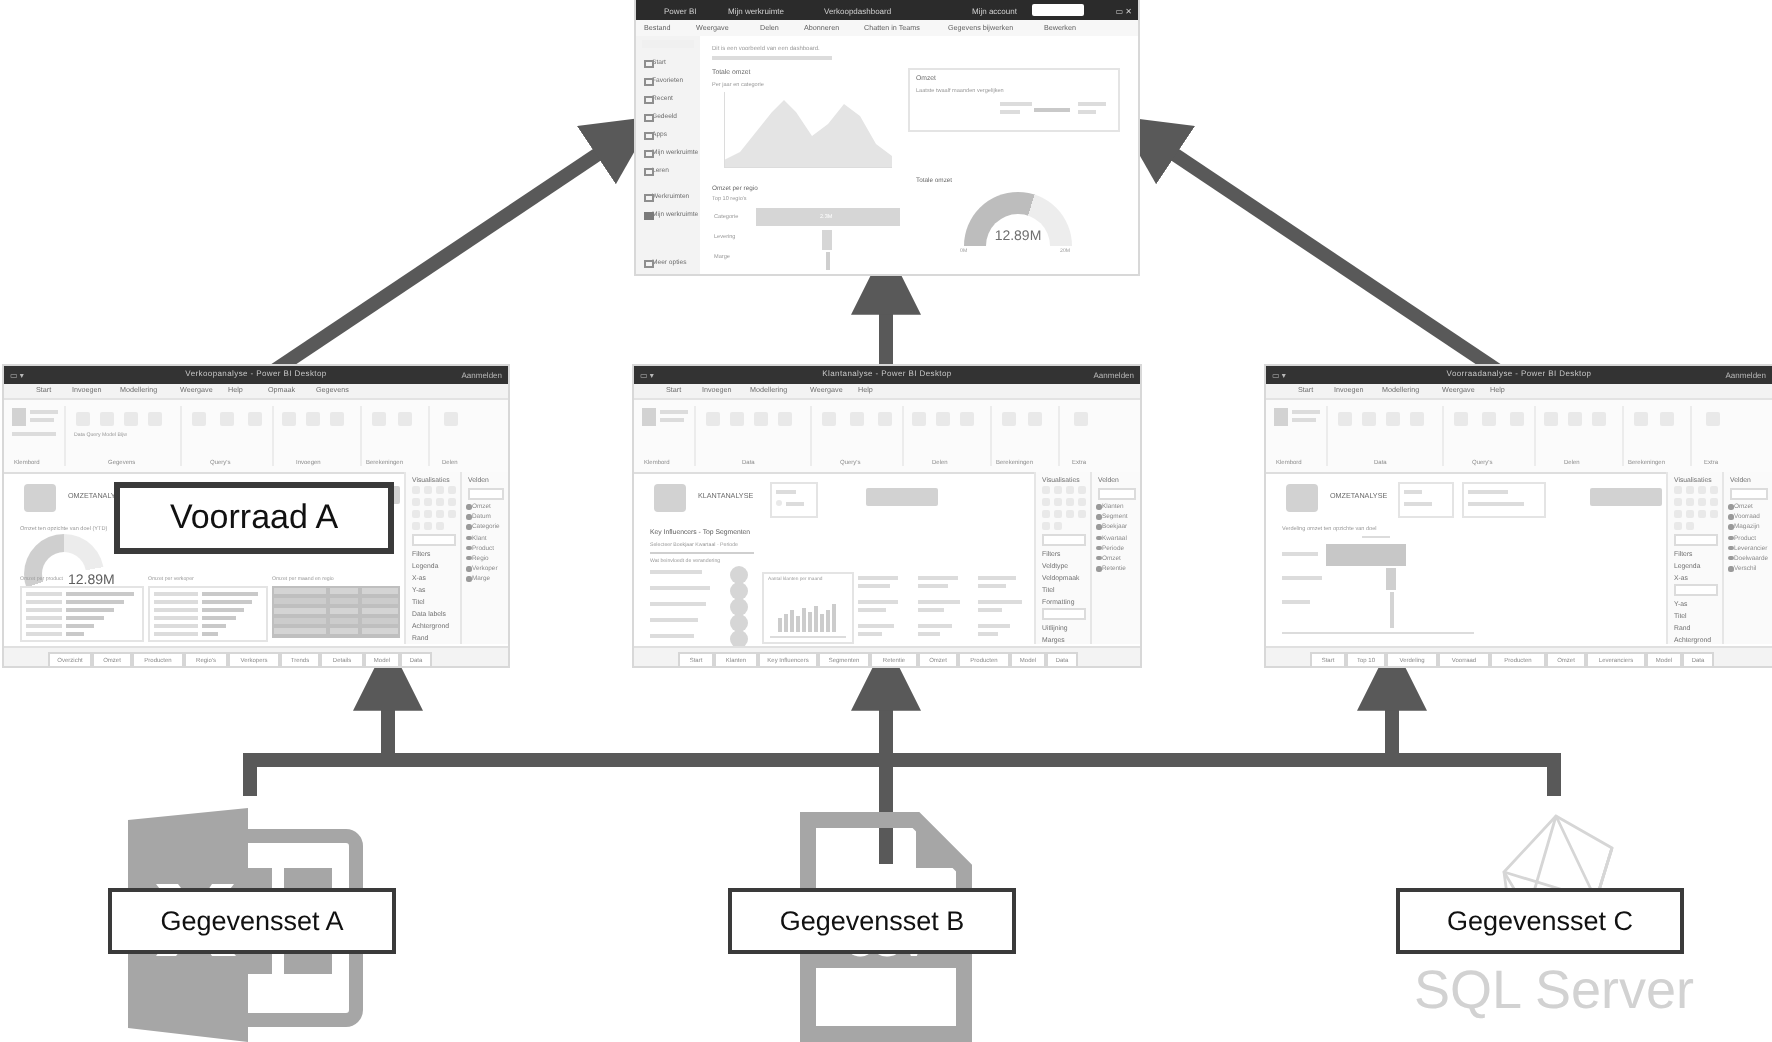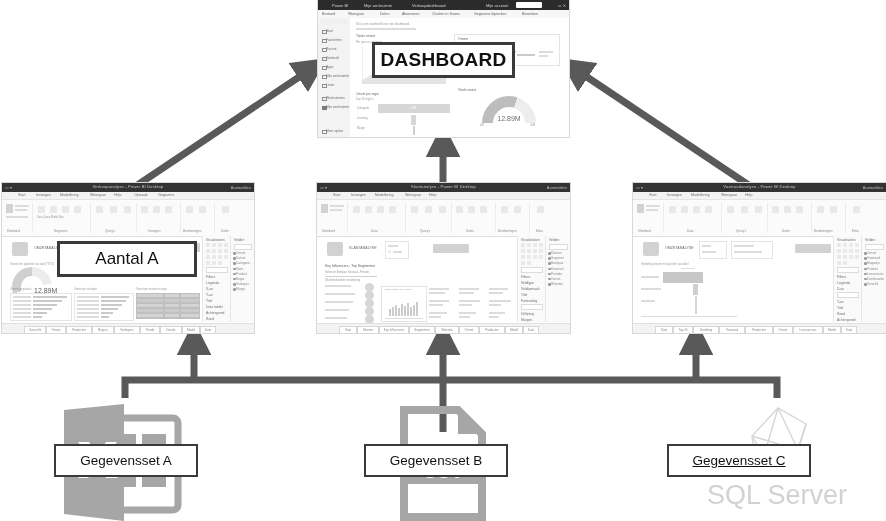--- a/index.html
+++ b/index.html
@@ -702,21 +702,20 @@
   <svg class="srcicon" style="left:694px;top:404px;width:166px;height:110px;" viewBox="0 0 166 110">
     <g stroke="#d6d6d6" stroke-width="1.4" fill="none">
       <path d="M84,4 L58,32 L70,52 L104,46 L112,20 Z"></path>
       <path d="M58,32 L62,62 L88,72 L104,46"></path>
       <path d="M70,52 L62,62 M84,4 L70,52 M112,20 L104,46 M84,4 L104,46 M58,32 L104,46 M70,52 L88,72 M62,62 L104,46"></path>
       <path d="M88,72 L104,46 L112,20"></path>
     </g>
     <text x="83" y="100" font-family="Liberation Sans, sans-serif" font-size="27" fill="#d2d2d2" text-anchor="middle">SQL Server</text>
   </svg>
 
-  <div class="callout big" style="left:372px;top:42px;width:143px;height:36px;">DASHBOARD</div>
-
-  <div class="callout mid" style="left:57px;top:241px;width:140px;height:36px;">Aantal A</div>
+
+  <div class="callout mid" style="left:57px;top:241px;width:140px;height:36px;">Voorraad A</div>
 
   <div class="callout small" style="left:364px;top:444px;width:144px;height:33px;">Gegevensset B</div>
   <div class="callout small" style="left:54px;top:444px;width:144px;height:33px;">Gegevensset A</div>
-  <div class="callout small" style="left:667px;top:444px;width:144px;height:33px;text-decoration:underline;">Gegevensset C</div>
+  <div class="callout small" style="left:698px;top:444px;width:144px;height:33px;">Gegevensset C</div>
 
 </div>
 
 </body></html>

